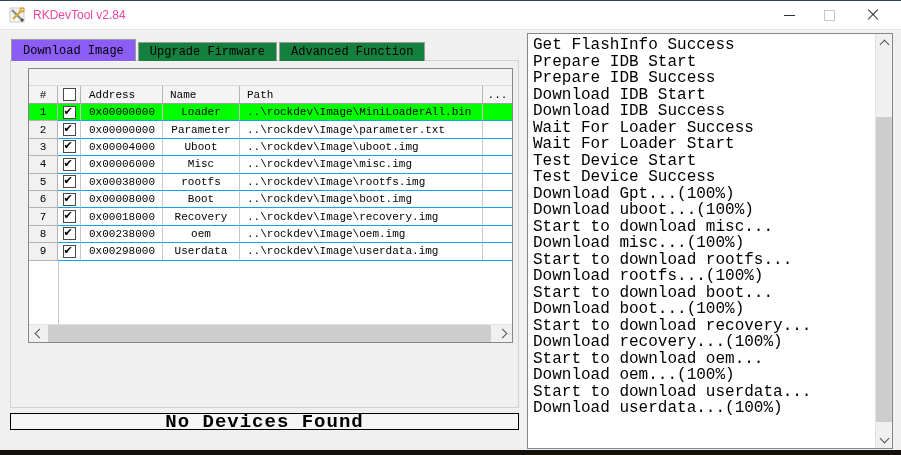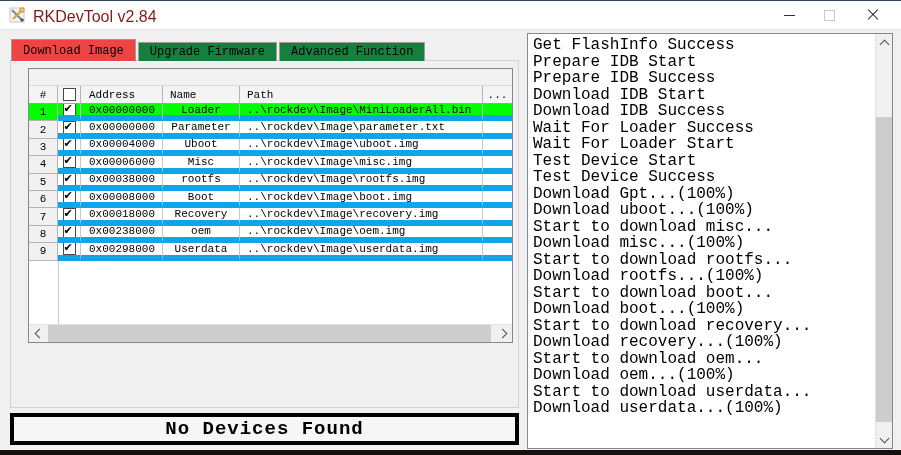--- a/index.html
+++ b/index.html
@@ -4,43 +4,43 @@
 <style>
   html,body{margin:0;padding:0;background:#555;}
   .mono{font-family:"Liberation Mono","DejaVu Sans Mono",monospace;}
   .sans{font-family:"Liberation Sans","DejaVu Sans",sans-serif;}
   .window{position:relative;width:901px;height:455px;background:#f0f0f0;overflow:hidden;
     border-top:1px solid #32455a;box-sizing:border-box;font-family:"Liberation Sans",sans-serif;
     outline:1px solid #32455a;}
   
   .titlebar{position:absolute;left:0;top:0;width:901px;height:29px;background:#fff;border-bottom:1px solid #e4e4e4;box-sizing:border-box;}
   .app-icon{position:absolute;left:9px;top:6px;width:16px;height:16px;}
-  .window-title{position:absolute;left:33px;top:7px;font-size:16px;color:#7f1d1d;}
+  .window-title{position:absolute;left:33px;top:7px;font-size:12px;color:#ec4899;}
   .win-btn{position:absolute;top:0;height:28px;display:flex;align-items:center;justify-content:center;}
   .btn-min{left:772px;width:34px;}
   .btn-max{left:812px;width:34px;}
   .btn-close{left:852px;width:42px;}
   .glyph-min{width:11px;height:1px;background:#333;}
   .glyph-max{width:9px;height:9px;border:1px solid #c9c9c9;}
   .glyph-close{position:relative;width:12px;height:12px;}
   .glyph-close::before,.glyph-close::after{content:"";position:absolute;left:-1px;top:5px;width:14px;height:1.4px;background:#222;}
   .glyph-close::before{transform:rotate(45deg);}
   .glyph-close::after{transform:rotate(-45deg);}
   
   .tabstrip{position:absolute;left:11px;top:37px;height:23px;display:flex;align-items:flex-end;z-index:3;}
   .tab{height:19px;box-sizing:border-box;padding:0 11px;margin-right:2px;display:flex;align-items:center;
     background:#15803d;border:1px solid #9b9b9b;border-bottom:none;font-size:12px;color:#000;}
-  .tab.active{height:23px;background:#ef4444;position:relative;z-index:4;margin-bottom:-1px;border-bottom:1px solid #fff;}
+  .tab.active{height:23px;background:#8b5cf6;position:relative;z-index:4;margin-bottom:-1px;border-bottom:1px solid #fff;}
   .tabpanel{position:absolute;left:10px;top:59px;width:509px;height:348px;border:1px solid #d2d2d2;box-sizing:border-box;background:#f0f0f0;z-index:1;}
   
   .listbox{position:absolute;left:28px;top:67px;width:485px;height:275px;background:#fff;border:1px solid #828790;box-sizing:border-box;z-index:2;display:flex;flex-direction:column;}
   .topstrip{height:16px;background:#f2f2f2;border-bottom:1px solid #d9d9d9;flex:none;}
   .thead{display:flex;height:18px;flex:none;font-size:11px;background:#f4f4f4;}
   .hc{box-sizing:border-box;border-right:1px solid #b4b4b4;border-bottom:1px solid #9f9f9f;display:flex;align-items:center;background:#f4f4f4;}
-  .c{box-sizing:border-box;border-right:1px solid #c8c8c8;border-bottom:6px solid #0ea5e9;display:flex;align-items:center;background:#fff;overflow:hidden;white-space:nowrap;}
+  .c{box-sizing:border-box;border-right:1px solid #c8c8c8;border-bottom:1px solid #0ea5e9;display:flex;align-items:center;background:#fff;overflow:hidden;white-space:nowrap;}
   .w-idx{width:29px;justify-content:center;}
   .w-chk{width:23px;justify-content:center;}
   .w-addr{width:82px;padding-left:8px;}
   .w-name{width:77px;}
   .w-path{width:243px;padding-left:7px;}
   .w-more{width:29px;justify-content:center;border-right:none;}
   .hc.w-name{padding-left:7px;}
   .hc.w-path{padding-left:7px;}
   .trow{display:flex;height:17.4px;flex:none;font-size:11px;}
   .trow .c-idx{background:#f1f1f1;border-right:1px solid #b4b4b4;border-bottom:1px solid #b4b4b4;justify-content:center;}
@@ -62,21 +62,21 @@
   .chev-up{transform:rotate(45deg);margin-top:3px;}
   .chev-down{transform:rotate(225deg);margin-bottom:3px;}
   
   .loader-ver{position:absolute;left:30px;top:352px;font-size:13px;color:#000;}
   .pushbtn{position:absolute;top:346px;height:23px;background:#ececec;border:1px solid #a9a9a9;box-sizing:border-box;
     display:flex;align-items:center;justify-content:center;font-size:13px;color:#000;font-family:"Liberation Sans",sans-serif;padding:0;}
   .btn-run{left:145px;width:71px;border:2px solid #0078d7;}
   .btn-switch{left:228px;width:56px;}
   .btn-dev{left:315px;width:92px;}
   .btn-clear{left:438px;width:54px;}
-  .statusbox{position:absolute;left:10px;top:412px;width:509px;height:32px;box-sizing:border-box;border:4px solid #000000;background:#f6f6f6;
+  .statusbox{position:absolute;left:10px;top:412px;width:509px;height:17px;box-sizing:border-box;border:1px solid #000000;background:#f6f6f6;
     display:flex;align-items:center;justify-content:center;font-size:19px;font-weight:bold;color:#000;letter-spacing:1px;}
   
   .logpanel{position:absolute;left:527px;top:32px;width:366px;height:416px;background:#fff;border:1px solid #828790;box-sizing:border-box;}
   .loglines{position:absolute;left:5px;top:3px;right:20px;bottom:2px;overflow:hidden;font-size:16px;line-height:16.5px;color:#000;}
   .logline{white-space:nowrap;}
   .vscroll{position:absolute;top:0;right:0;width:17px;height:100%;background:#f0f0f0;border-left:1px solid #e2e2e2;box-sizing:border-box;}
   .vs-btn{position:absolute;left:0;width:16px;height:17px;display:flex;align-items:center;justify-content:center;}
   .vs-up{top:0;} .vs-down{bottom:0;}
   .vs-thumb{position:absolute;left:0;width:16px;top:83px;height:305px;background:#cdcdcd;}
   

